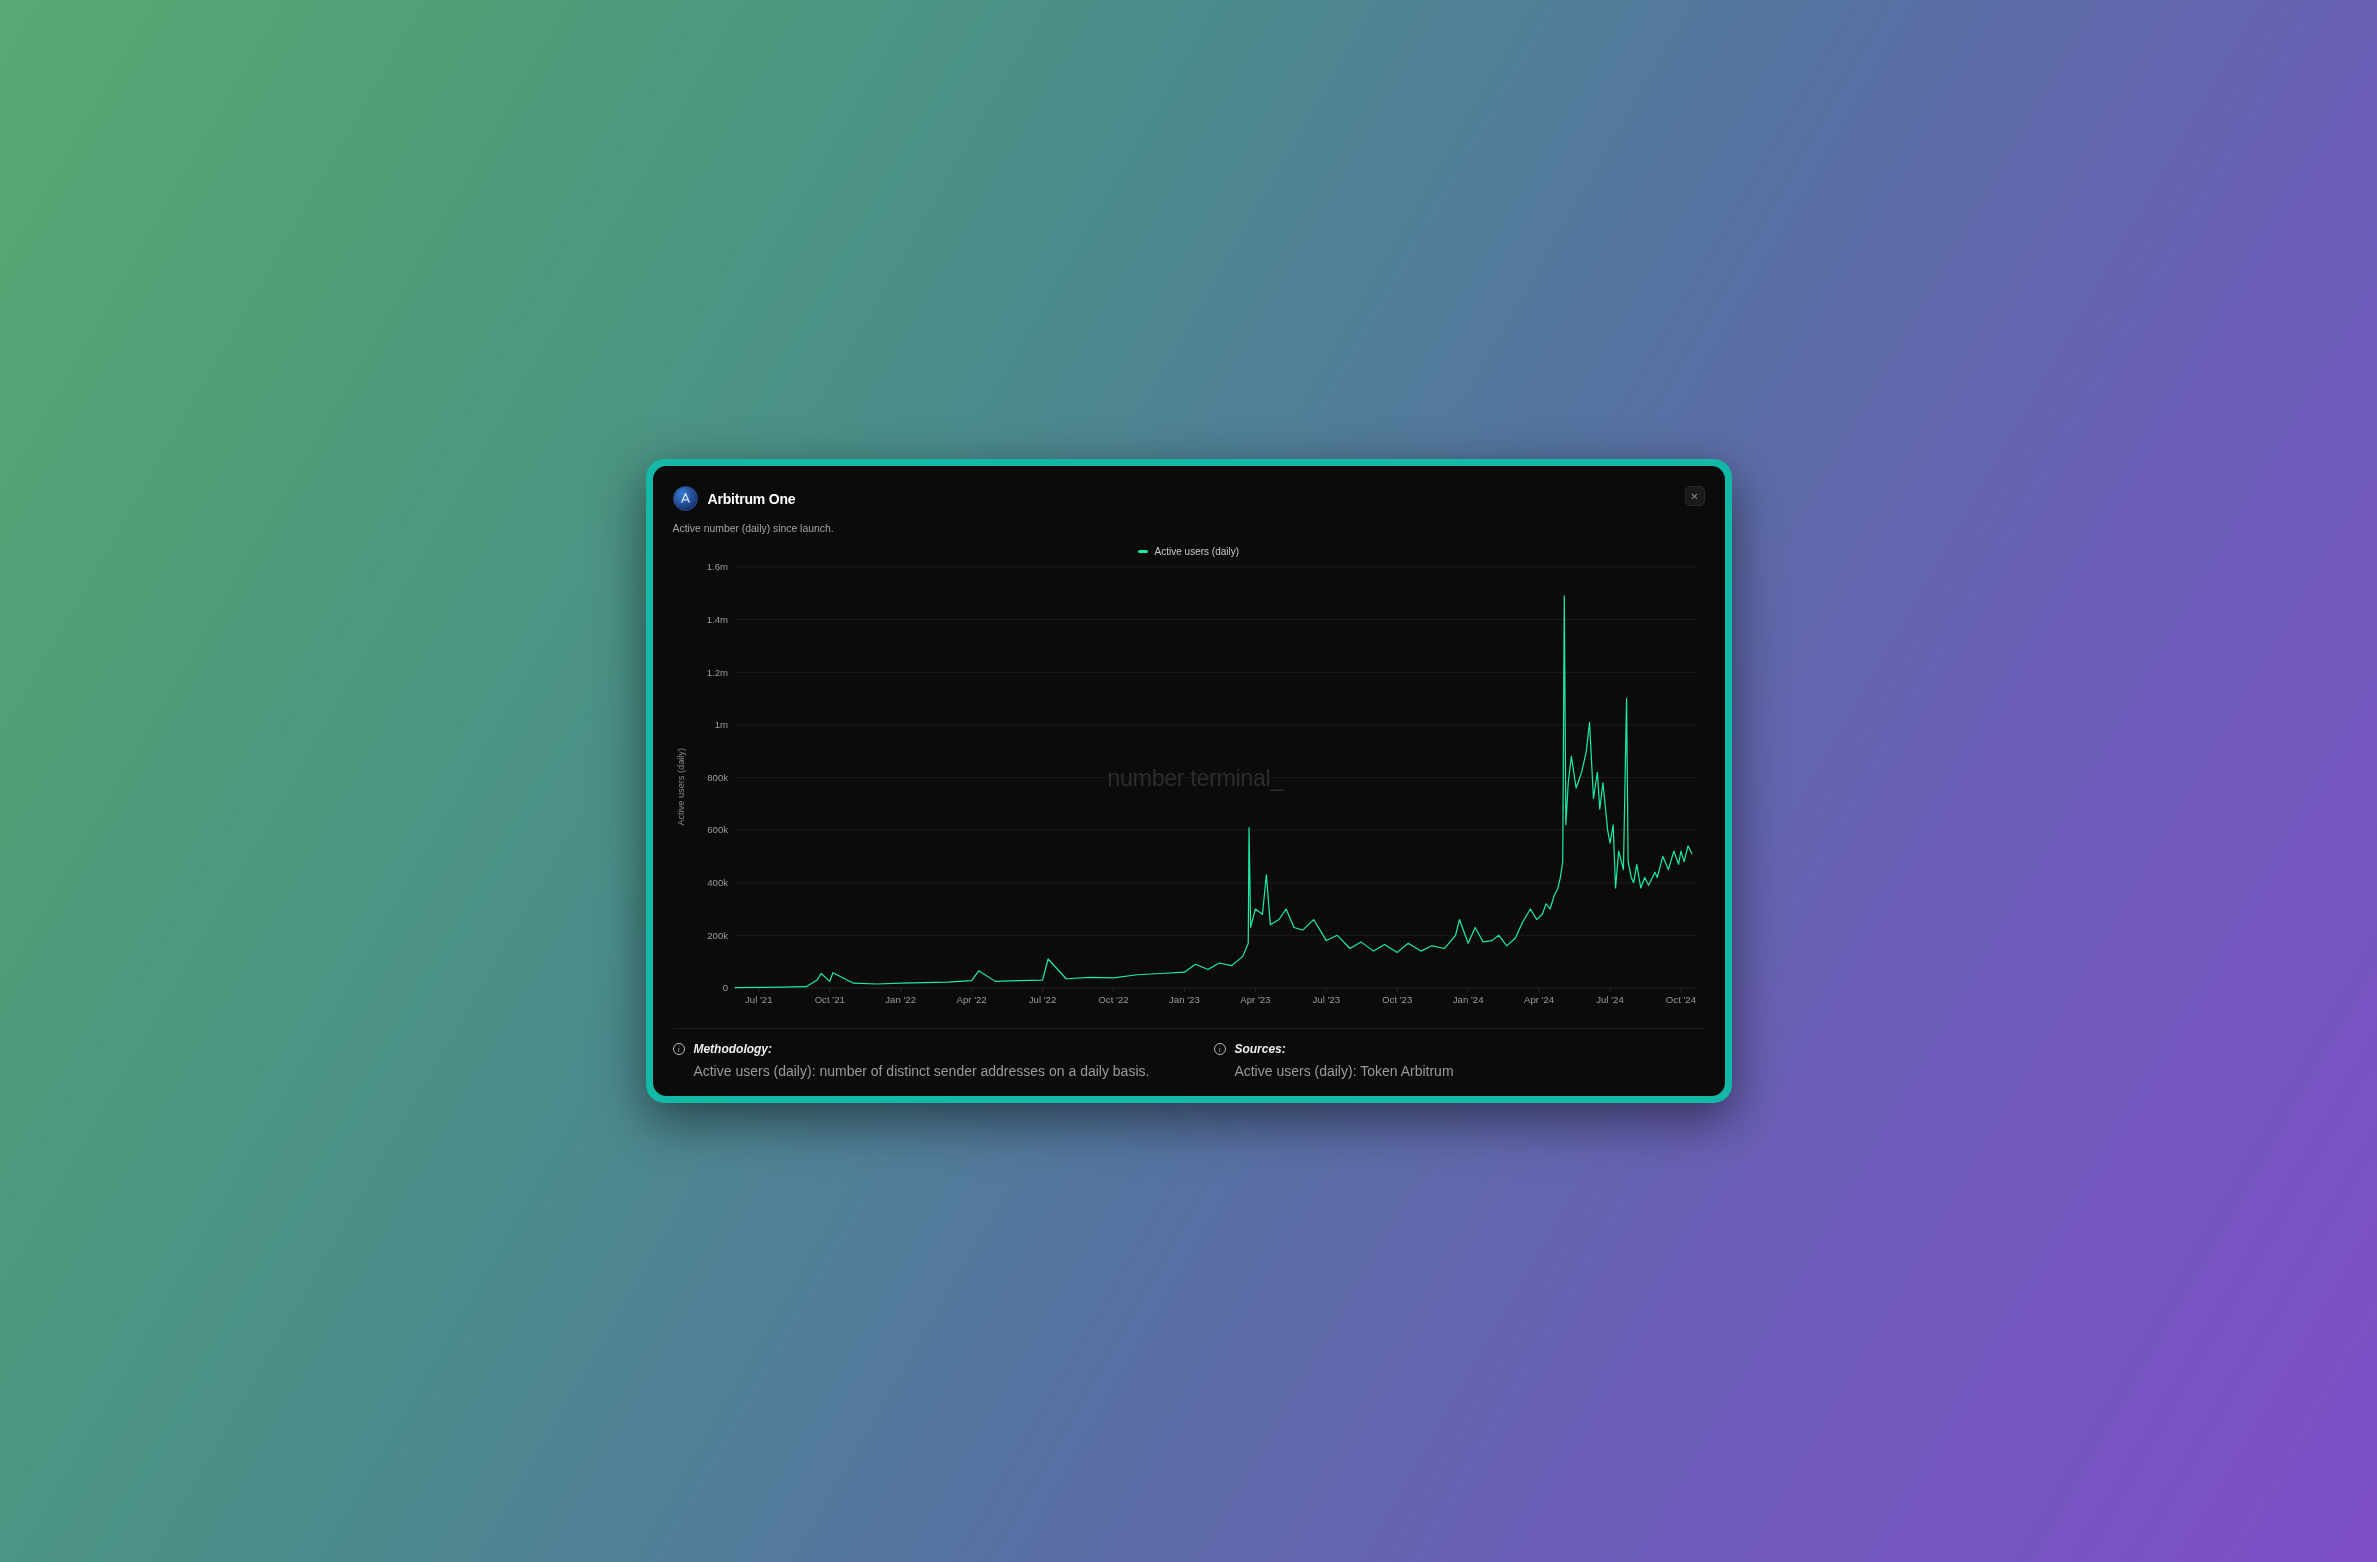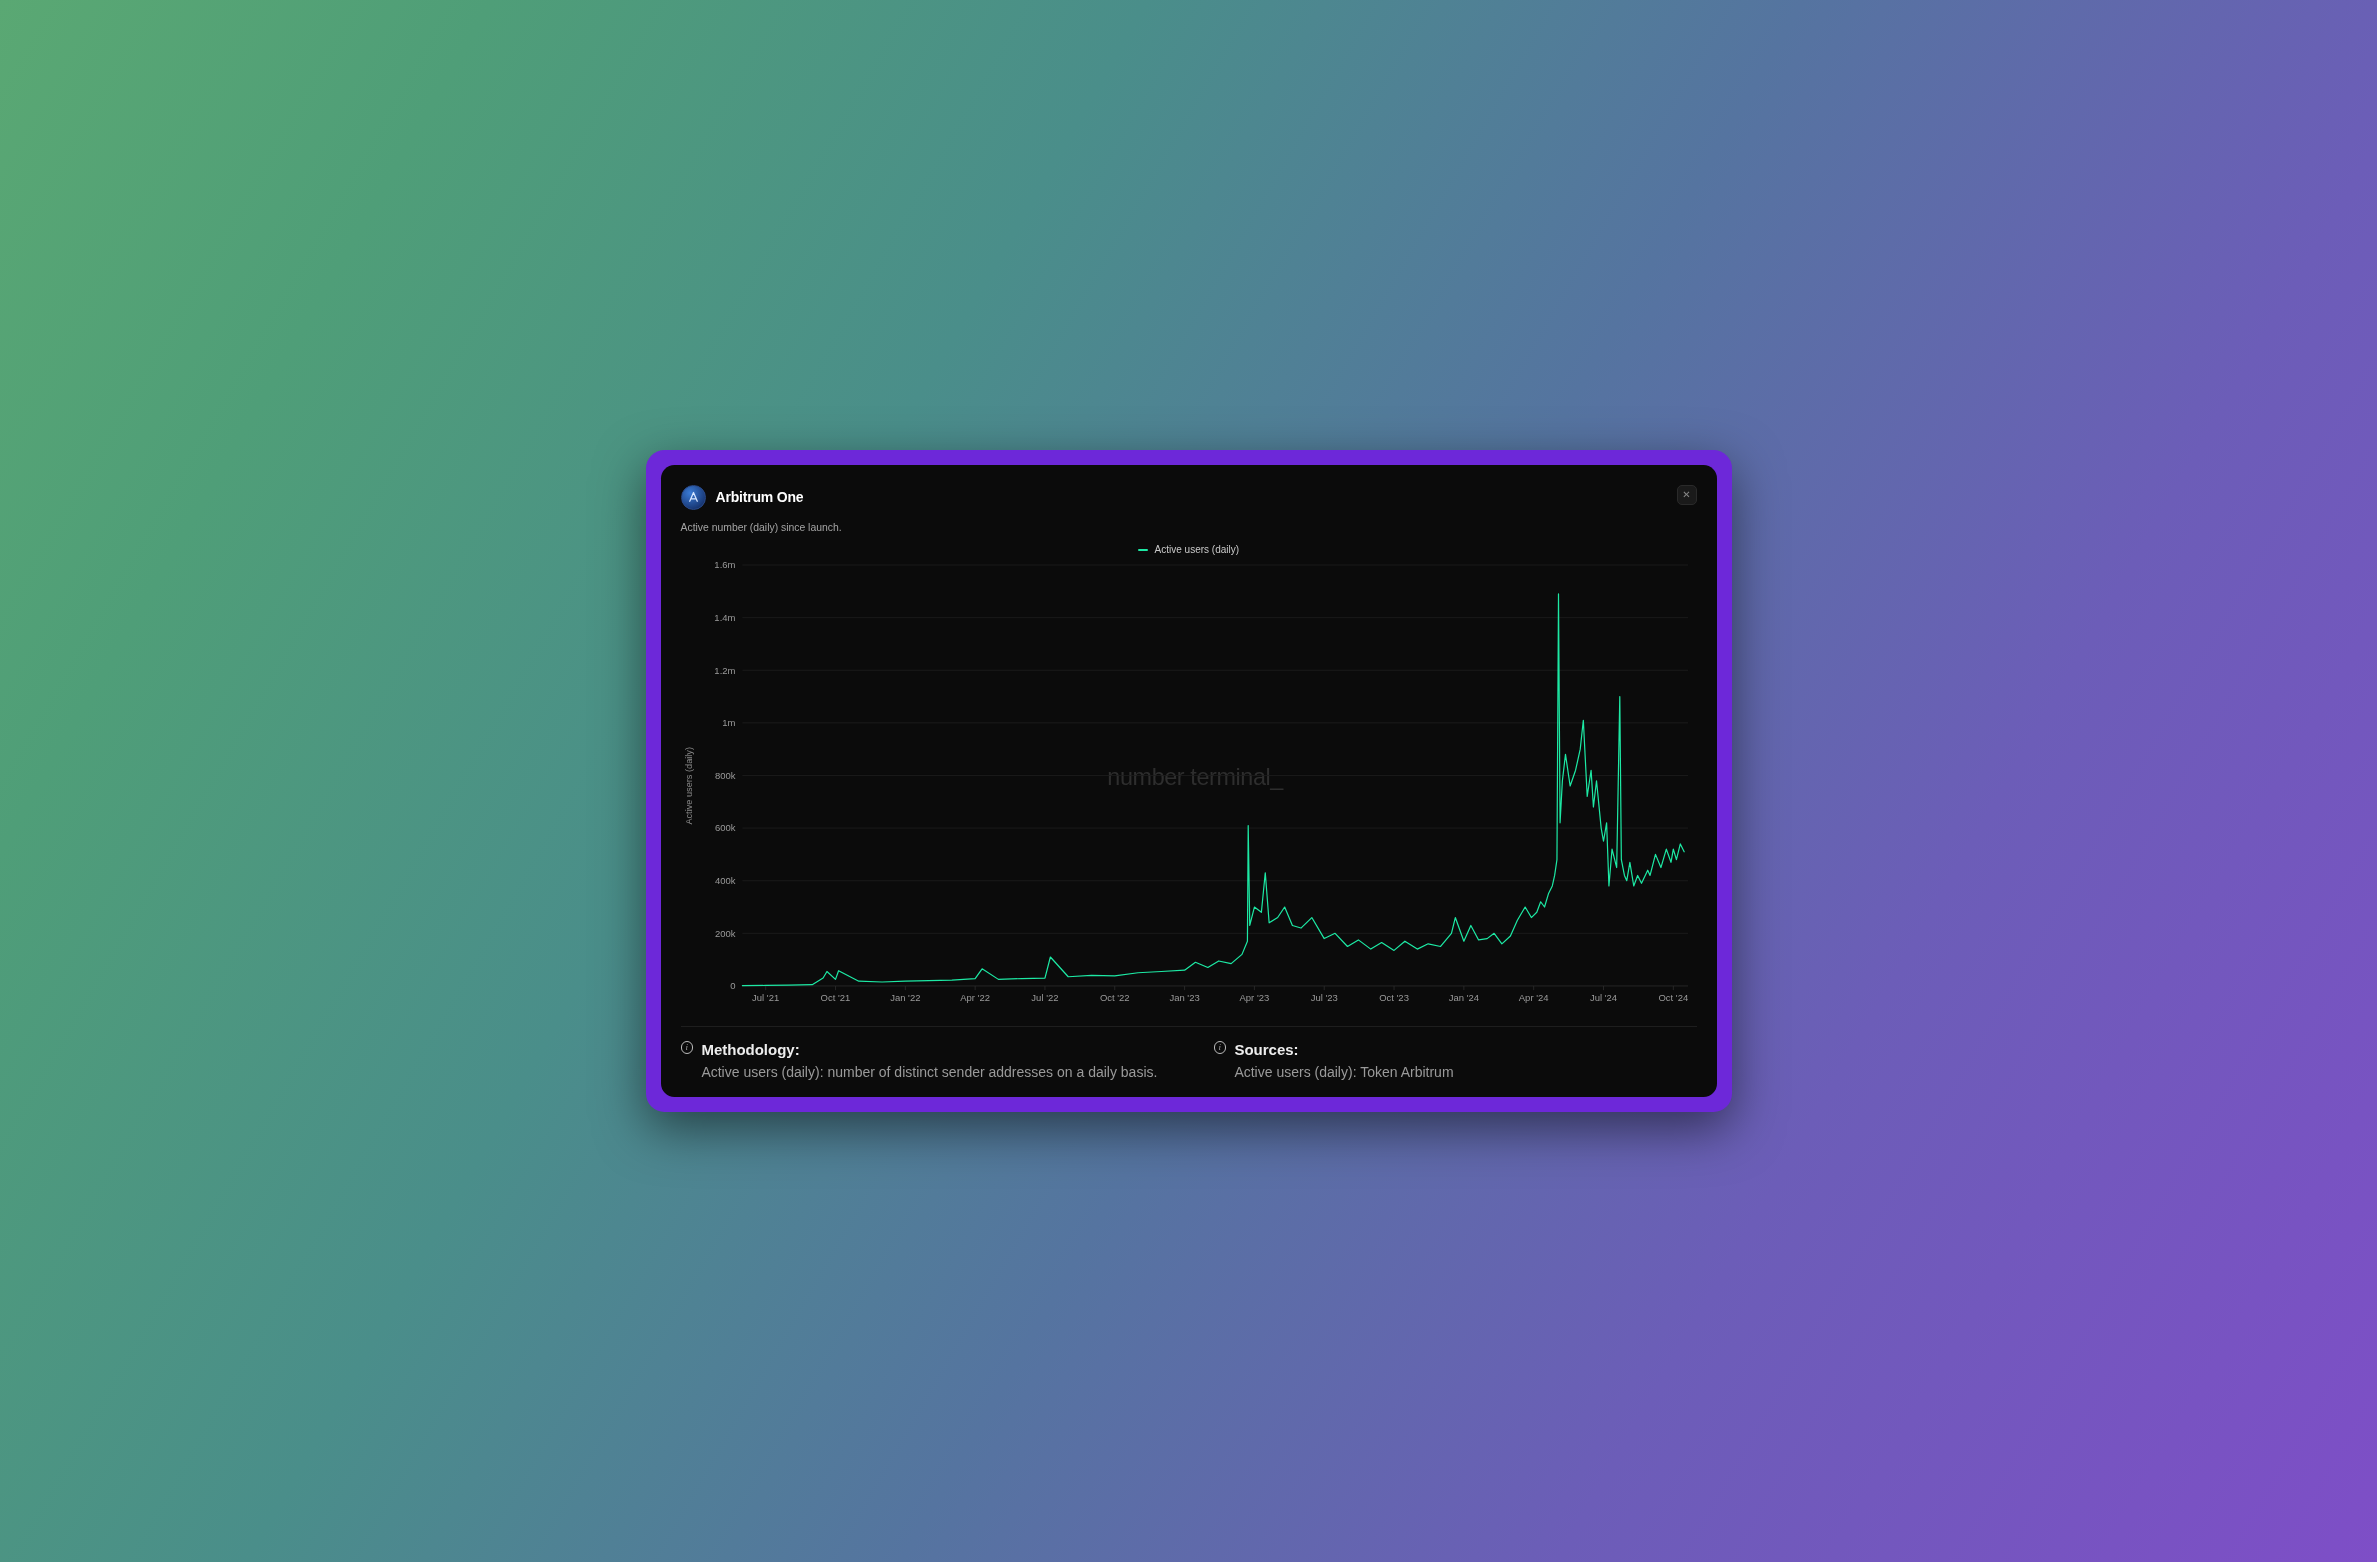--- a/index.html
+++ b/index.html
@@ -15,23 +15,23 @@
       #7e4ec7 100%);
     display: flex;
     align-items: center;
     justify-content: center;
     min-height: 100vh;
     padding: 38px;
   }
   .device-frame {
     width: 100%;
     max-width: 1086px;
-    background: #6d28d9;
+    background: #14b8a6;
     border-radius: 18.4px;
-    padding: 15px;
+    padding: 7px;
     box-shadow: 0 16.7px 50px rgba(0,0,0,0.5);
   }
   .screen {
     background: #0b0b0b;
     border-radius: 13.4px;
     padding: 20px 20px 16.7px 20px;
     position: relative;
     color: #e8e8e8;
   }
   .header {
@@ -154,23 +154,24 @@
     align-items: center;
     justify-content: center;
     font-size: 7.5px;
     color: #bbb;
     flex-shrink: 0;
     margin-top: 0.8px;
     font-style: italic;
     font-family: Georgia, serif;
   }
   .footer-heading {
-    font-size: 15px;
+    font-size: 12px;
     font-weight: 600;
     color: #ededed;
+    font-style: italic;
   }
   .footer-body {
     font-size: 14px;
     color: #9a9a9a;
     margin-top: 6.7px;
   }
 
   
   .grid-line { stroke: #1e1e1e; stroke-width: 1; }
   .axis-line { stroke: #2c2c2c; stroke-width: 1; }

